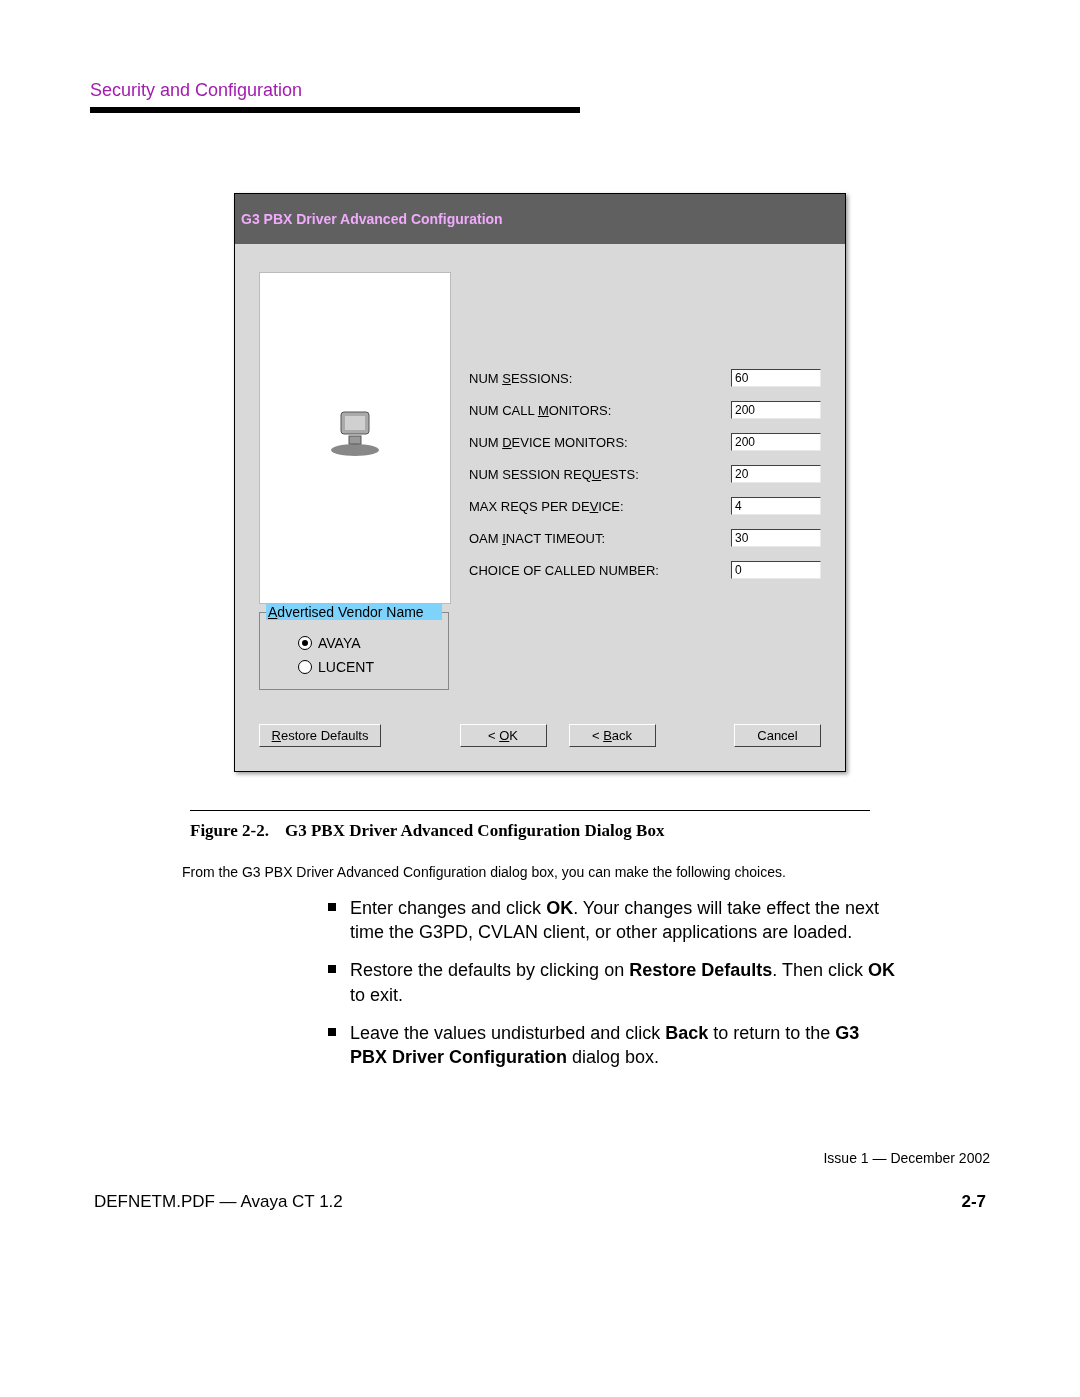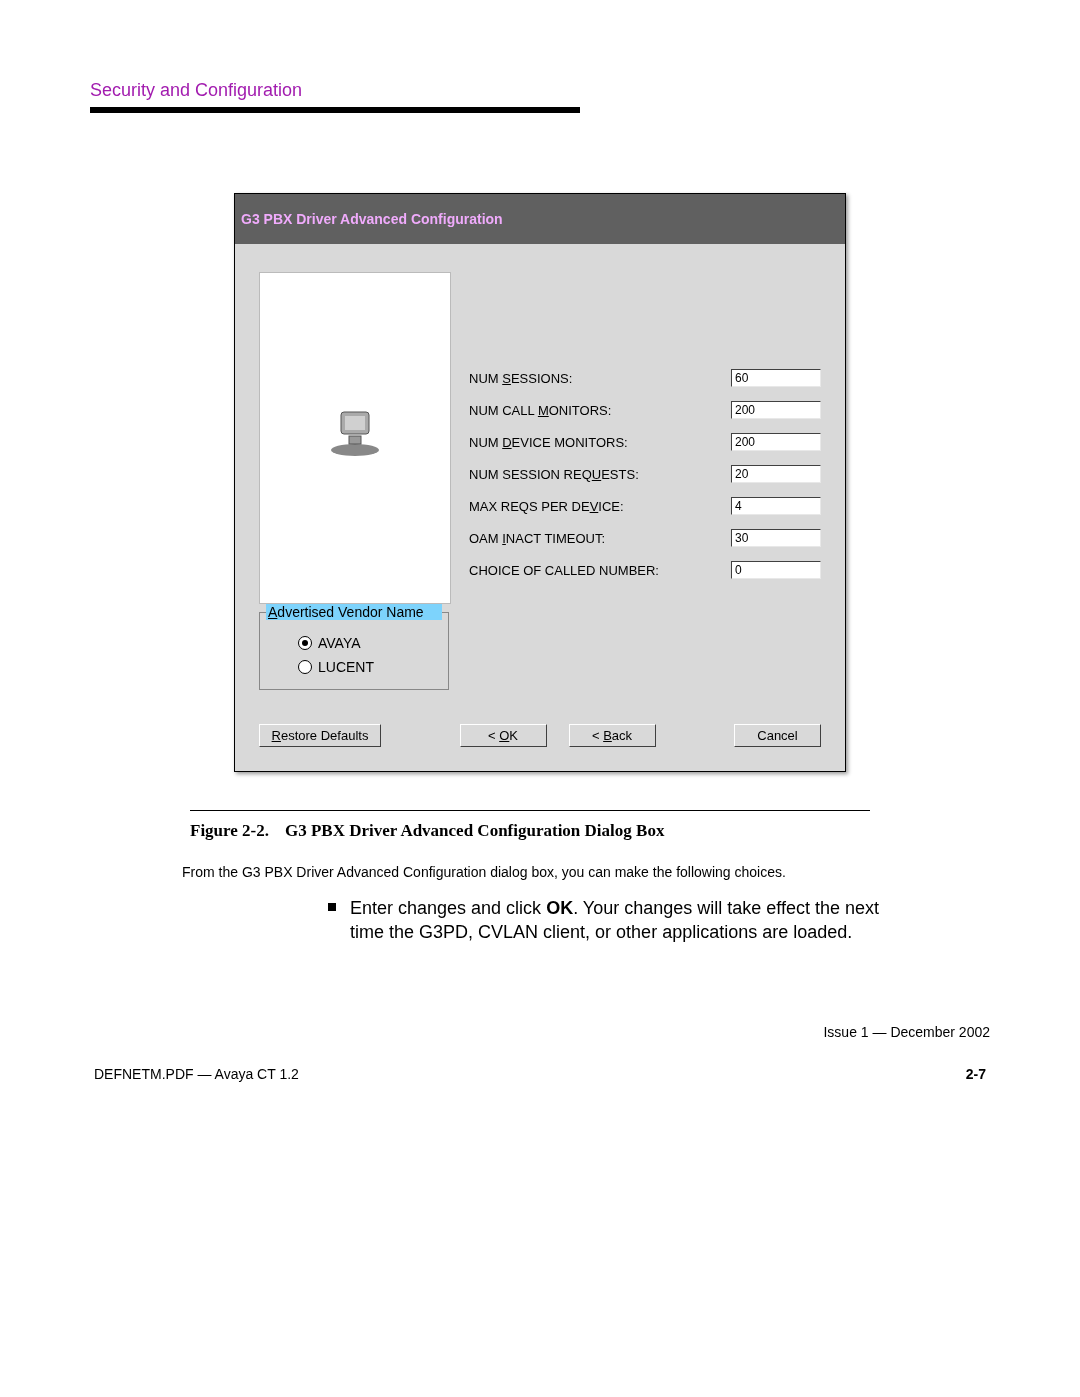--- a/index.html
+++ b/index.html
@@ -190,21 +190,21 @@
     margin-top: 7px;
   }
   .footer {
     text-align: right;
     font-size: 14px;
     margin-top: 80px;
   }
   .footer-line {
     display: flex;
     justify-content: space-between;
-    font-size: 14px;
+    font-size: 17px;
     margin-top: 26px;
     padding: 0 4px;
   }
   .bold { font-weight: bold; }
 </style>
 </head>
 <body>
 
 <div class="page">
 
@@ -295,20 +295,28 @@
     <span class="fig-num">Figure 2-2.</span><span class="fig-title">G3 PBX Driver Advanced Configuration Dialog Box</span>
   </div>
 
   <div class="body-text">From the G3 PBX Driver Advanced Configuration dialog box, you can make the following choices.</div>
 
   <div id="bullets-container">
       <div class="bullet-item">
         <div class="bullet-sq"></div>
         <div><span>Enter changes and click </span><span class="bold">OK</span><span>. Your changes will take effect the next time the G3PD, CVLAN client, or other applications are loaded.</span></div>
       </div>
+      <div class="bullet-item">
+        <div class="bullet-sq"></div>
+        <div><span>Restore the defaults by clicking on </span><span class="bold">Restore Defaults</span><span>. Then click </span><span class="bold">OK</span><span> to exit.</span></div>
+      </div>
+      <div class="bullet-item">
+        <div class="bullet-sq"></div>
+        <div><span>Leave the values undisturbed and click </span><span class="bold">Back</span><span> to return to the </span><span class="bold">G3 PBX Driver Configuration</span><span> dialog box.</span></div>
+      </div>
     </div>
 
   <div class="footer">Issue 1 — December 2002</div>
   <div class="footer-line">
     <span>DEFNETM.PDF — Avaya CT 1.2</span>
     <span class="bold">2-7</span>
   </div>
 
 </div>
 

